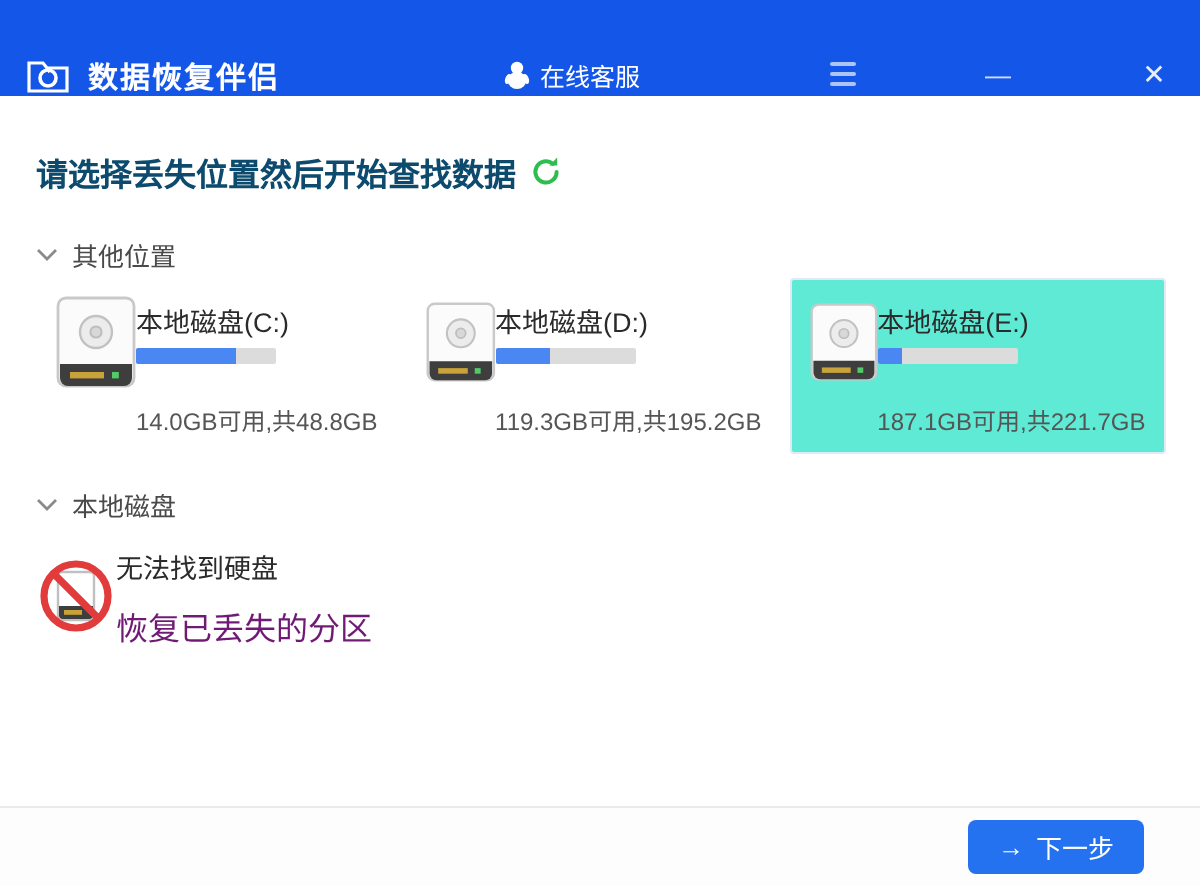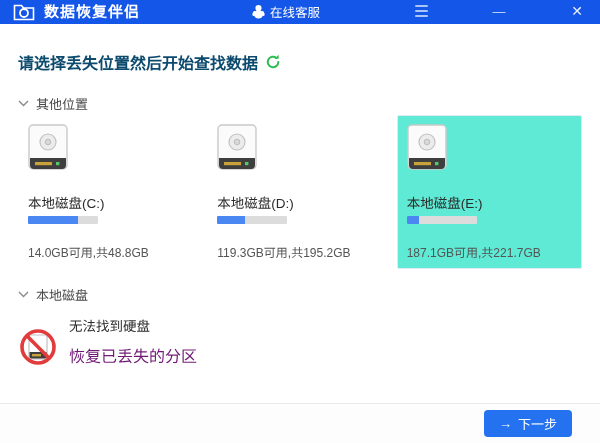--- a/index.html
+++ b/index.html
@@ -3,21 +3,21 @@
 <meta charset="utf-8">
 <style>
   * { margin:0; padding:0; box-sizing:border-box; }
   html,body { width:600px; height:443px; }
   body {
     font-family:"Liberation Sans","DejaVu Sans",sans-serif;
     background:#ffffff; color:#333; overflow:hidden; position:relative;
   }
   
   .titlebar {
-    height:24px; background:#1456e8; display:flex; align-items:flex-start;
+    height:48px; background:#1456e8; display:flex; align-items:flex-end;
     padding:0 12px; color:#fff;
   }
   .logo { width:24px; height:22px; display:flex; align-items:center; justify-content:center; }
   .app-title { font-size:15px; font-weight:bold; margin-left:8px; letter-spacing:1px; }
   .tb-right { margin-left:auto; display:flex; align-items:center;gap:40px; }
   .service { display:flex; align-items:center; gap:5px; font-size:12.5px; cursor:pointer; margin-right:34px; }
   .tb-btn {
     width:22px; height:22px; display:flex; align-items:center; justify-content:center;
     margin-left:16px; cursor:pointer; color:rgba(255,255,255,0.85); font-size:14px;
   }
@@ -26,31 +26,31 @@
   .min-glyph { font-size:13px; color:rgba(255,255,255,0.8); }
   .close-glyph { font-size:14px; color:rgba(255,255,255,0.9); }
   
   .main { padding:0 18px; }
   .page-title { margin-top:26px; font-size:16px; font-weight:bold; color:#0c4a6e; display:flex; align-items:center; gap:7px; }
   .section-header { display:flex; align-items:center; gap:7px; font-size:13px; color:#4a4a4a; margin-top:20px; }
   .section-header.second { margin-top:16px; }
   
   .drives { display:flex; gap:4px; margin-top:2px; }
   .drive-card {
-    width:188px; padding:8px 9px; display:flex; gap:20px; align-items:flex-start;
-    border:1px solid transparent; border-radius:2px; cursor:pointer;flex-direction:column;
+    width:188px; padding:8px 9px; display:flex; gap:0; align-items:flex-start;
+    border:1px solid transparent; border-radius:2px; cursor:pointer;
   }
   .drive-card.selected { background:#5eead4; border-color:#e1e9f6; }
   .drive-meta { flex:1; padding-top:2px; }
   .drive-name { font-size:13.5px; color:#2b2b2b; }
   .bar-track { width:70px; height:8px; background:#dcdcdc; margin-top:4px; border-radius:1px; overflow:hidden; }
   .bar-fill { height:100%; background:#4b87f2; }
   .drive-info { font-size:12px; color:#555; margin-top:19px; white-space:nowrap; }
   
-  .other-item { display:flex; gap:11px; margin-top:8px; align-items:flex-end; cursor:pointer; }
+  .other-item { display:flex; margin-top:8px; align-items:center; cursor:pointer; }
   .other-meta { padding-top:3px; }
   .other-title { font-size:13.5px; color:#2b2b2b; }
   .other-sub { font-size:16px; color:#701a75; margin-top:8px; }
   
   .footer {
     position:absolute; left:0; right:0; bottom:0; height:40px;
     border-top:1px solid #eaeaea; background:#fdfdfd;
     display:flex; align-items:center; justify-content:flex-end; padding-right:28px;
   }
   .next-btn {

